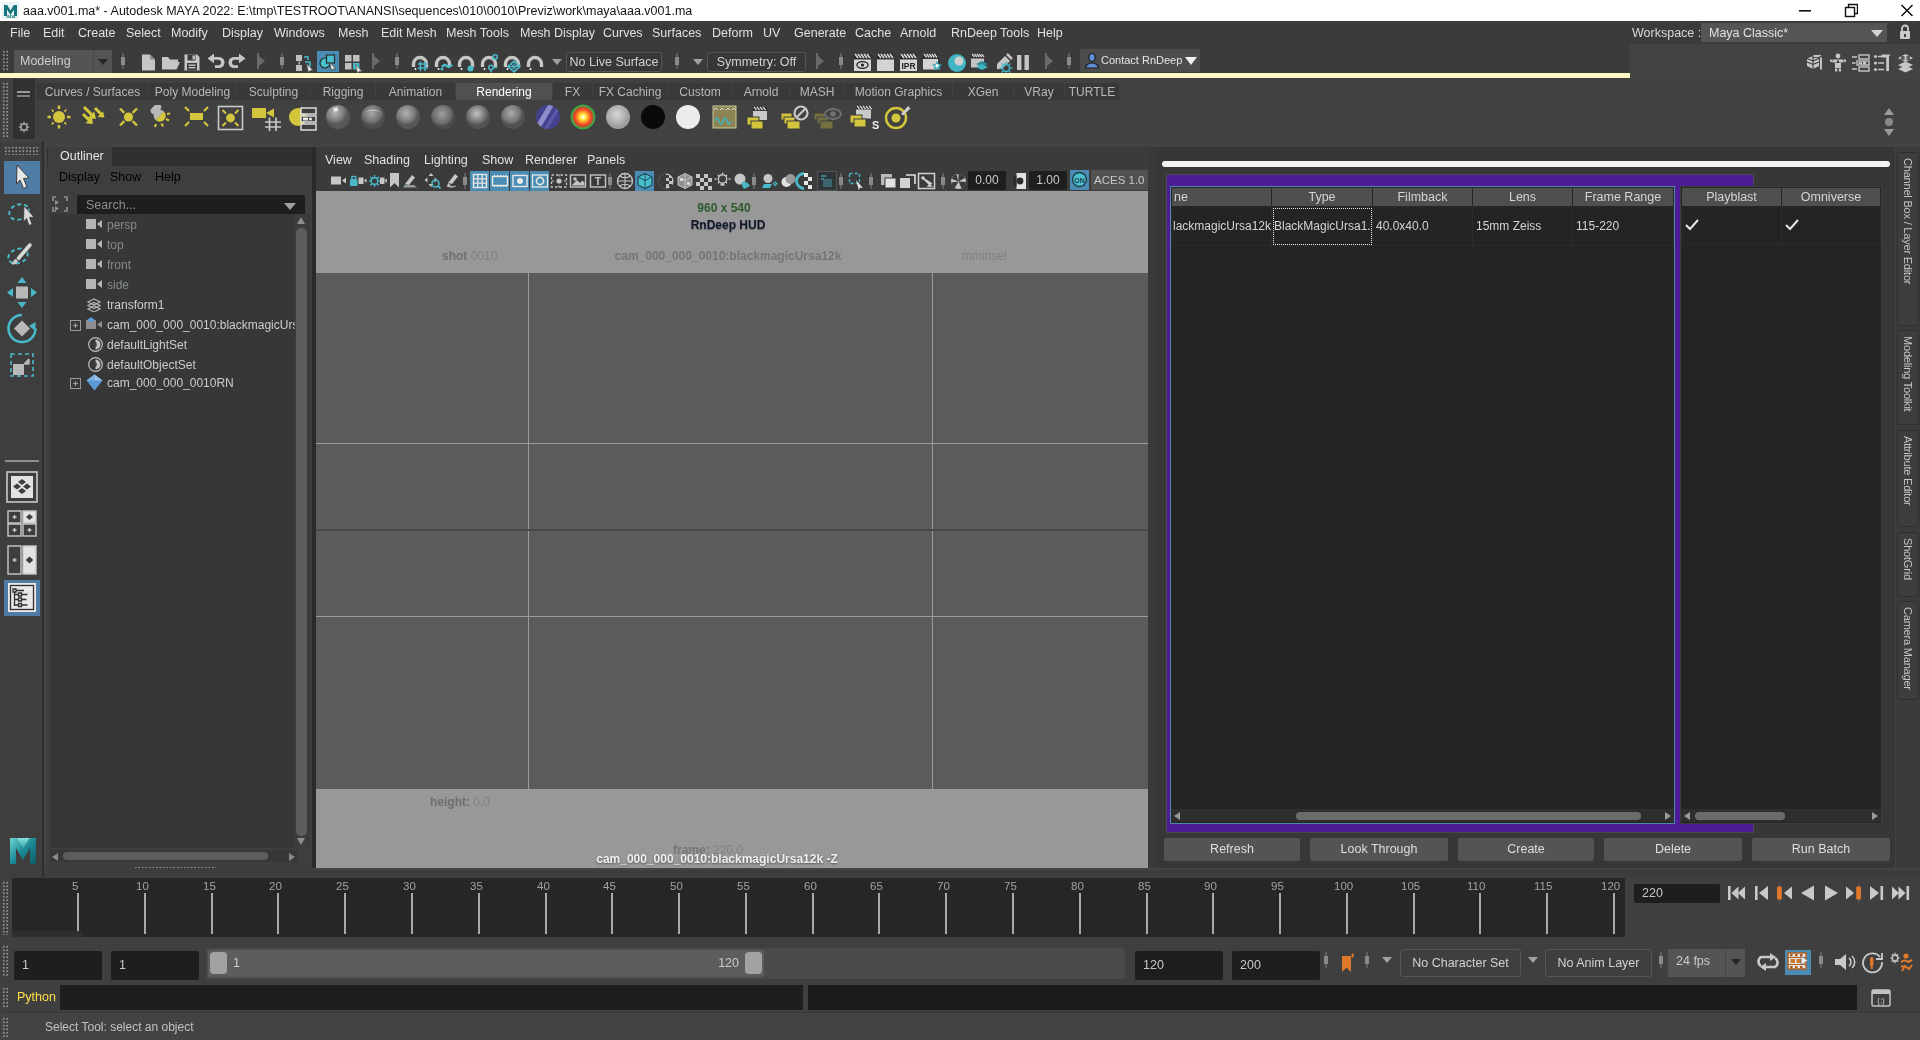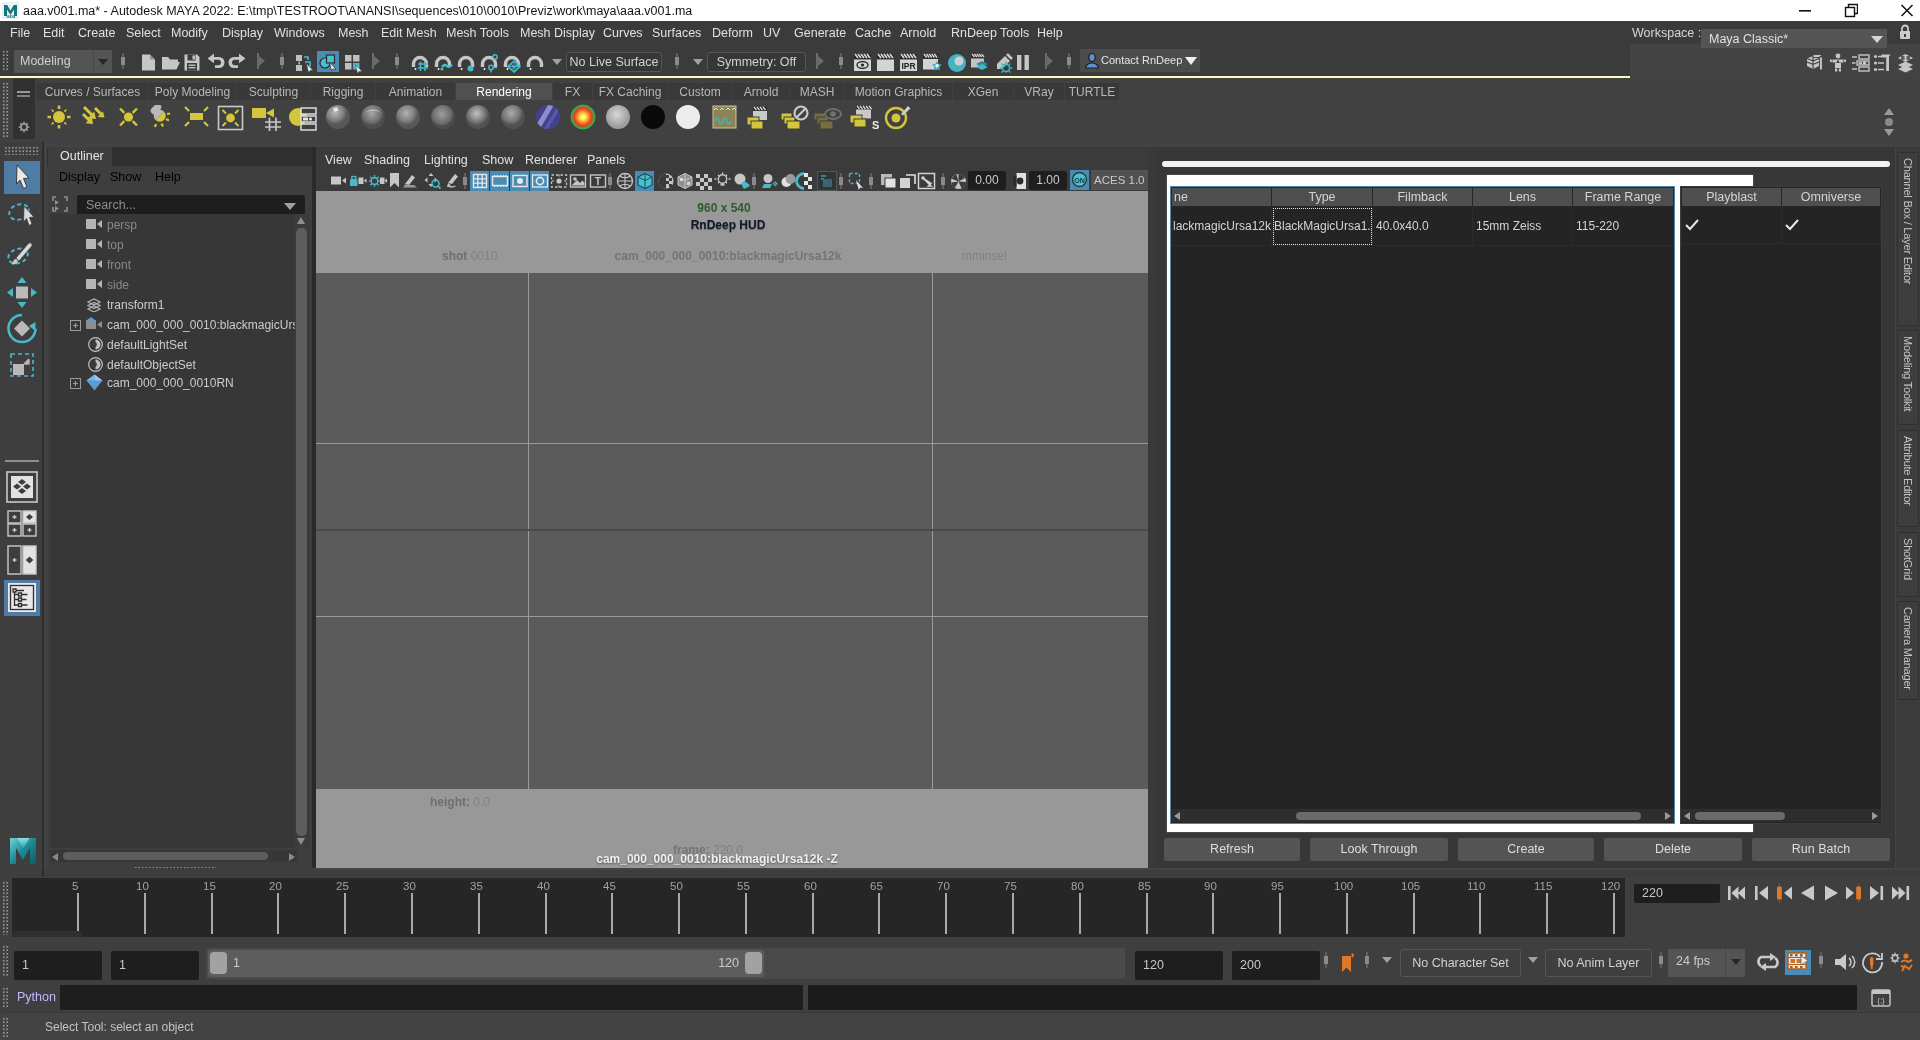--- a/index.html
+++ b/index.html
@@ -5,21 +5,21 @@
 * { margin:0; padding:0; box-sizing:border-box; }
 html,body { width:1920px; height:1040px; overflow:hidden; background:#434343; font-family:"Liberation Sans", sans-serif; }
 #root { position:relative; width:1920px; height:1040px; }
 svg { display:block; }
 
 #titlebar { position:absolute; left:0; top:0; width:1920px; height:21px; background:#ffffff; color:#141414; font-size:12.5px; }
 
 #menubar { position:absolute; left:0; top:21px; width:1920px; height:23px; background:#3b3b3b; color:#dfe1e2; font-size:12.5px; }
 #menubar .mi { position:absolute; top:5px; }
 
-#statusbar { position:absolute; left:0; top:44px; width:1630px; height:34px; background:#3b3b3b; border-bottom:2px solid #fef9c3; }
+#statusbar { position:absolute; left:0; top:44px; width:1630px; height:34px; background:#3b3b3b; border-bottom:5px solid #fef9c3; }
 .vsep { position:absolute; top:9px; width:2px; height:16px; background:#5e5e5e; }
 .vsep:before { content:""; position:absolute; left:-1px; top:4px; width:4px; height:8px; background:#8a8a8a; }
 .asep { position:absolute; top:9px; width:2px; height:16px; background:#6a6a6a; }
 .asep:before { content:""; position:absolute; left:2px; top:3px; border-left:6px solid #6a6a6a; border-top:5px solid transparent; border-bottom:5px solid transparent; }
 .field { position:absolute; top:8px; height:20px; border:1px solid #555; border-radius:3px; background:#373737; color:#cfd2d4; font-size:12.5px; line-height:18px; text-align:center; }
 .sicon { position:absolute; top:9px; }
 
 #shelf { position:absolute; left:0; top:78px; width:1920px; height:64px; background:#414141; }
 #shelfcol { position:absolute; left:13px; top:1px; width:22px; height:60px; background:#313131; }
 #shelftabs { position:absolute; left:37px; top:5px; height:17px; font-size:12px; color:#b4b8ba; white-space:nowrap; }
@@ -34,37 +34,37 @@
 .orow { position:absolute; left:0; height:20px; width:245px; color:#c9cdd0; overflow:hidden; white-space:nowrap; font-size:12px; }
 .orow.dim { color:#848a8d; }
 #viewport { position:absolute; left:316px; top:147px; width:832px; height:721px; background:#3b3b3b; }
 #vpmenus { position:absolute; left:0; top:3px; height:21px; width:100%; color:#dfe1e2; font-size:12.5px; }
 #vpmenus span { position:absolute; top:3px; }
 #vpview { position:absolute; left:0; top:44px; width:832px; height:677px; background:#989898; }
 #vgate { position:absolute; left:0px; top:82px; width:832px; height:516px; background:#5b5b5b; }
 .gl { position:absolute; background:#9b9b9b; }
 
 #cammgr { position:absolute; left:1157px; top:147px; width:738px; height:721px; background:#373737; }
-#cmbox { position:absolute; left:9px; top:27px; width:588px; height:659px; border:1px solid #484848; background:#ffffff; }
+#cmbox { position:absolute; left:9px; top:27px; width:588px; height:659px; border:1px solid #484848; background:#4c1d95; }
 .cmbtn { position:absolute; top:691px; height:23px; background:#545454; border-radius:2px; color:#dcdee0; font-size:12.5px; text-align:center; line-height:22px; }
 table.cmt { border-collapse:collapse; table-layout:fixed; font-size:12.5px; color:#d2d4d6; }
 table.cmt th { background:#4f4f4f; border:1px solid #262626; font-weight:normal; height:19px; padding:0; }
 table.cmt td { border:1px solid #2c2c2c; height:29px; padding:12px 3px; font-size:12px; background:#242424; overflow:hidden; white-space:nowrap; }
 
 #sidetabs { position:absolute; left:1896px; top:147px; width:24px; height:721px; background:#3b3b3b; }
 .stab { position:absolute; left:1px; width:22px; background:#3d3d3d; border:1px solid #2f2f2f; border-radius:2px; }
 .stab span { display:block; writing-mode:vertical-rl; font-size:11px; color:#c4c6c8; margin:5px auto 0 auto; letter-spacing:-0.2px; }
 
 #timeslider { position:absolute; left:0; top:877px; width:1920px; height:62px; background:#3f3f3f; }
 #tsdark { position:absolute; left:12px; top:1px; width:1613px; height:59px; background:#262626; }
 .tick { position:absolute; top:15px; width:2px; height:41px; background:#a9a9a9; }
 .tnum { position:absolute; top:2px; font-size:11.5px; color:#9fa2a4; }
 #rangerow { position:absolute; left:0; top:939px; width:1920px; height:44px; background:#3f3f3f; }
 .rfield { position:absolute; top:12px; height:29px; background:#1e1e1e; color:#c6c8ca; font-size:12.5px; line-height:29px; padding-left:8px; border-radius:2px; }
-#cmdline { position:absolute; left:0; top:983px; width:1920px; height:29px; background:#3f3f3f; color:#c4b5fd; font-size:12.5px; }
+#cmdline { position:absolute; left:0; top:983px; width:1920px; height:29px; background:#3f3f3f; color:#fde047; font-size:12.5px; }
 #helpline { position:absolute; left:0; top:1012px; width:1920px; height:28px; background:#434343; color:#c0c2c4; font-size:12px; border-top:1px solid #393939; }
 .grip { position:absolute; left:2px; width:7px; background-image:radial-gradient(circle, #909090 0.9px, transparent 1.05px); background-size:3.5px 3.5px; }
 .pbtn { position:absolute; top:6px; }
 .vi { position:absolute; top:1px; }
 .vib { width:19px; height:20px; background:#4a8cb3; top:0 !important; padding:1px 0 0 1px; }
 .vsep2 { width:2px; height:16px; background:#5e5e5e; top:2px; }
 .vsep2:before { content:""; position:absolute; left:-1px; top:4px; width:4px; height:8px; background:#8a8a8a; }
 </style>
 </head>
 <body>
@@ -104,21 +104,21 @@
   <span class="mi" style="left:603px">Curves</span>
   <span class="mi" style="left:652px">Surfaces</span>
   <span class="mi" style="left:712px">Deform</span>
   <span class="mi" style="left:763px">UV</span>
   <span class="mi" style="left:794px">Generate</span>
   <span class="mi" style="left:855px">Cache</span>
   <span class="mi" style="left:900px">Arnold</span>
   <span class="mi" style="left:951px">RnDeep Tools</span>
   <span class="mi" style="left:1037px">Help</span>
   <span class="mi" style="left:1632px;color:#d6d8d9">Workspace :</span>
-  <div style="position:absolute;left:1701px;top:8px;width:186px;height:19px;background:#555555;">
+  <div style="position:absolute;left:1701px;top:2px;width:186px;height:19px;background:#555555;">
     <span style="position:absolute;left:8px;top:3px;">Maya Classic*</span>
     <div style="position:absolute;right:4px;top:7px;border-top:7px solid #d2d4d5;border-left:6px solid transparent;border-right:6px solid transparent;"></div>
   </div>
   <svg style="position:absolute;left:1897px;top:2px" width="16" height="19" viewBox="0 0 16 19">
         <rect x="3" y="8" width="10" height="8" rx="1" fill="#c9cbcc"></rect>
         <path d="M5 8 V5.5 a3 3 0 0 1 6 0 V8" fill="none" stroke="#c9cbcc" stroke-width="1.8"></path>
         <rect x="7" y="11" width="2" height="3" fill="#3b3b3b"></rect>
       </svg>
 </div>
 

